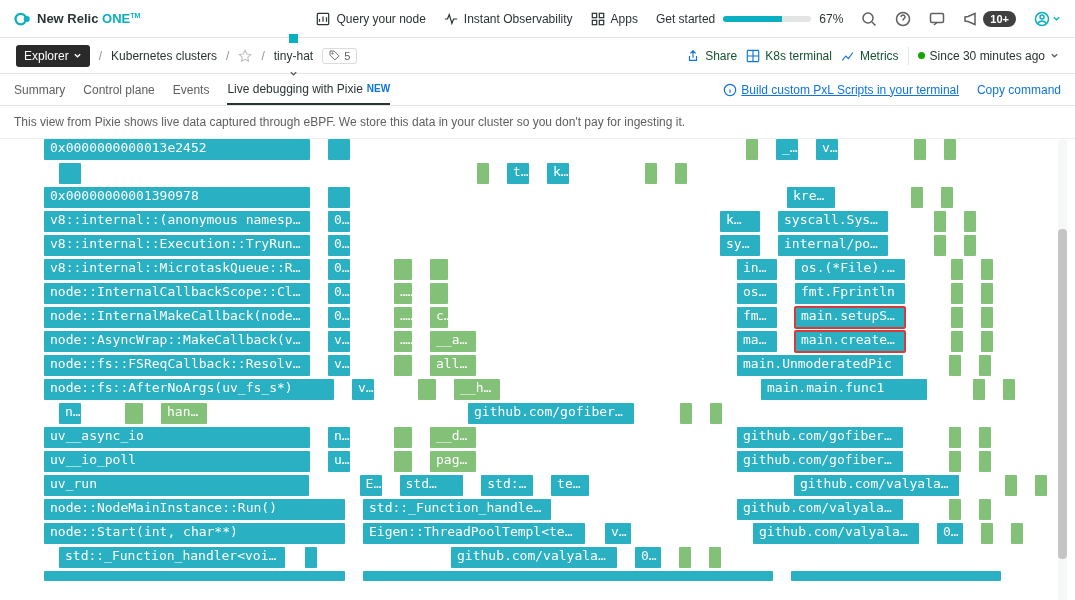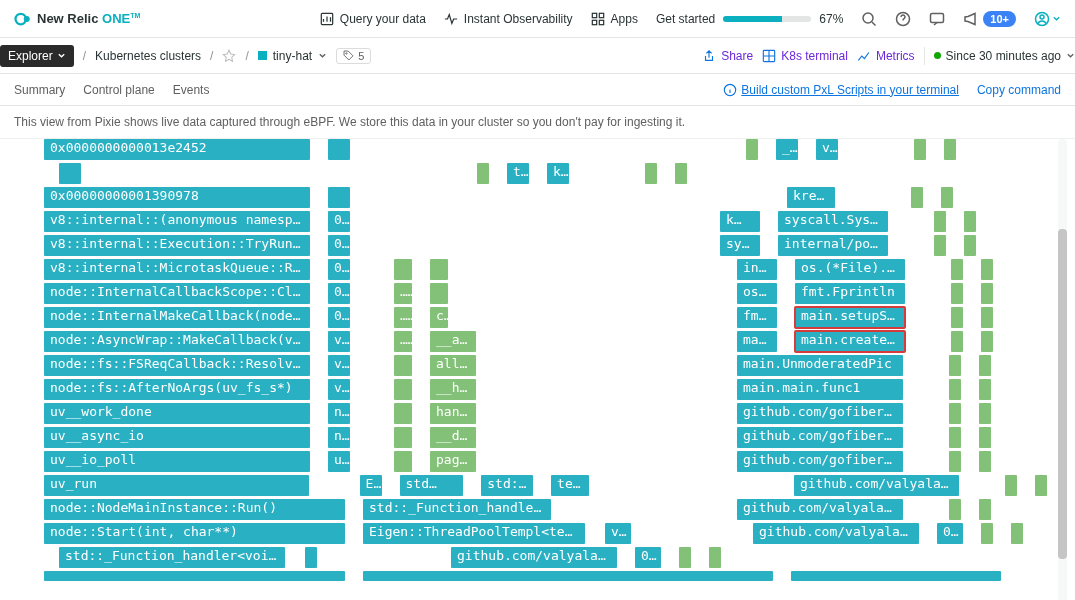--- a/index.html
+++ b/index.html
@@ -9,31 +9,31 @@
 .logo-icon { width: 18px; height: 18px; }
 .logo-tm { font-size: 7px; vertical-align: super; }
 .topbar-spacer { flex: 1; }
 .top-actions { display: flex; align-items: center; gap: 18px; }
 .top-link { display: flex; align-items: center; gap: 6px; font-size: 12px; color: #2a3434; cursor: pointer; }
 .progress-box { display: flex; align-items: center; gap: 8px; }
 .progress-bar { width: 88px; height: 6px; background: #e3e4e4; border-radius: 3px; overflow: hidden; }
 .progress-fill { height: 100%; background: #0ab0bf; }
 .icon14 { width: 14px; height: 14px; }
 .icon16 { width: 16px; height: 16px; }
-.btn-pill { background: #3b82f6; color: #fff; padding: 2px 7px; border-radius: 8px; font-size: 11px; font-weight: 600; }
-.subhead { display: flex; align-items: center; height: 36px; padding: 0 0; border-bottom: 1px solid #e3e4e4; gap: 9px; }
+.btn-pill { background: #404040; color: #fff; padding: 2px 7px; border-radius: 8px; font-size: 11px; font-weight: 600; }
+.subhead { display: flex; align-items: center; height: 36px; padding: 0 16px; border-bottom: 1px solid #e3e4e4; gap: 9px; }
 .explorer-btn { background: #2a2a2a; color: #fff; border-radius: 3px; padding: 4px 8px; font-size: 12px; display: flex; align-items: center; gap: 4px; cursor: pointer; }
 .crumb-sep { color: #8e9494; }
 .crumb { font-size: 12px; color: #2a3434; cursor: pointer; }
 .star { color: #ccc; }
-.hat-name { display: flex; align-items: center; gap: 6px; font-size: 12px; }
+.hat-name { display: flex; align-items: center; gap: 6px; font-size: 12px; flex-direction: column; }
 .hat-sq { width: 9px; height: 9px; background: #0ab0bf; display: inline-block; }
 .tag-pill { border: 1px solid #dcdcdc; border-radius: 3px; padding: 1px 6px; font-size: 11px; color: #606060; display: flex; gap: 4px; align-items: center; }
 .sub-spacer { flex: 1; }
-.action-link { display: flex; align-items: center; gap: 5px; font-size: 12px; color: #6d28d9; cursor: pointer; }
+.action-link { display: flex; align-items: center; gap: 5px; font-size: 12px; color: #14532d; cursor: pointer; }
 .green-dot { width: 7px; height: 7px; background: #11a600; border-radius: 50%; display: inline-block; }
 .tabs { display: flex; align-items: center; gap: 18px; padding: 0 14px; height: 32px; border-bottom: 1px solid #e3e4e4; }
 .tab { font-size: 12px; color: #606060; cursor: pointer; height: 100%; display: flex; align-items: center; }
 .tab.active { color: #2a3434; border-bottom: 2px solid #2a3434; font-weight: 500; }
 .new-badge { color: #0e74df; font-size: 10px; margin-left: 4px; font-weight: 600; }
 .tab-spacer { flex: 1; }
 .info-link { color: #0e74df; font-size: 12px; text-decoration: underline; cursor: pointer; display: flex; align-items: center; gap: 4px; }
 .copy-link { color: #0e74df; font-size: 12px; cursor: pointer; }
 .descr { padding: 9px 14px; color: #606060; font-size: 12px; border-bottom: 1px solid #eef0f0; }
 .flame-area { padding: 0 28px 0 44px; position: relative; height: 472px; overflow: hidden; }
@@ -58,21 +58,21 @@
       </svg>
     <span><span>New Relic</span> <span style="color:#0ab0bf;font-weight:700"><span>ONE</span><span class="logo-tm">TM</span></span></span>
   </div>
   <div class="topbar-spacer"></div>
   <div class="top-actions">
     <div class="top-link">
       <svg class="icon14" viewBox="0 0 16 16" fill="none" stroke="#2a3434" stroke-width="1.4">
           <rect x="1.5" y="1.5" width="13" height="13" rx="1"></rect>
           <path d="M4 11v-3M8 11V5M12 11v-5"></path>
         </svg>
-      <span>Query your data</span>
+      <span>Query your node</span>
     </div>
     <div class="top-link">
       <svg class="icon14" viewBox="0 0 16 16" fill="none" stroke="#2a3434" stroke-width="1.4">
           <path d="M1 8h3l2-5 3 10 2-5h4"></path>
         </svg>
       <span>Instant Observability</span>
     </div>
     <div class="top-link">
       <svg class="icon14" viewBox="0 0 16 16" fill="none" stroke="#2a3434" stroke-width="1.4">
           <rect x="1.5" y="1.5" width="5" height="5"></rect>
@@ -175,20 +175,24 @@
     <svg width="9" height="9" viewBox="0 0 10 10" fill="none" stroke="#606060" stroke-width="1.5">
         <path d="M2 3.5l3 3 3-3"></path>
       </svg>
   </div>
 </div>
 
 <div class="tabs">
   <div class="tab">Summary</div>
   <div class="tab">Control plane</div>
   <div class="tab">Events</div>
+  <div class="tab active">
+    <span>Live debugging with Pixie</span>
+    <span class="new-badge">NEW</span>
+  </div>
   <div class="tab-spacer"></div>
   <div class="info-link">
     <svg class="icon14" viewBox="0 0 16 16" fill="none" stroke="#0e74df" stroke-width="1.3">
         <circle cx="8" cy="8" r="6.5"></circle>
         <path d="M8 5h0M8 7.5v4"></path>
       </svg>
     <span>Build custom PxL Scripts in your terminal</span>
   </div>
   <div class="copy-link">Copy command</div>
 </div>
@@ -350,37 +354,36 @@
         <div class="fb g" style="width: 46px;">allo…</div>
         <div class="fb sp" style="width: 72px;"></div>
         <div class="fb sp" style="width: 180px;"></div>
         <div class="fb b" style="width: 166px;">main.UnmoderatedPic</div>
         <div class="fb sp" style="width: 40px;"></div>
         <div class="fb g" style="width: 8px;"></div>
         <div class="fb sp" style="width: 3px;"></div>
         <div class="fb g" style="width: 8px;"></div>
       </div>
       <div class="fr">
-        <div class="fb b" style="width: 266px;">node::fs::AfterNoArgs(uv_fs_s*)</div>
+        <div class="fb b" style="width: 290px;">node::fs::AfterNoArgs(uv_fs_s*)</div>
         <div class="fb sp" style="width: 7px;"></div>
         <div class="fb b" style="width: 22px;">v…</div>
         <div class="fb sp" style="width: 38px;"></div>
         <div class="fb g" style="width: 18px;"></div>
         <div class="fb sp" style="width: 3px;"></div>
         <div class="fb g" style="width: 46px;">__ha…</div>
         <div class="fb sp" style="width: 72px;"></div>
         <div class="fb sp" style="width: 180px;"></div>
         <div class="fb b" style="width: 166px;">main.main.func1</div>
         <div class="fb sp" style="width: 40px;"></div>
         <div class="fb g" style="width: 8px;"></div>
         <div class="fb sp" style="width: 3px;"></div>
         <div class="fb g" style="width: 8px;"></div>
       </div>
       <div class="fr">
-        <div class="fb b" style="width: 266px;">uv__work_done</div>
         <div class="fb sp" style="width: 7px;"></div>
         <div class="fb b" style="width: 22px;">n…</div>
         <div class="fb sp" style="width: 38px;"></div>
         <div class="fb g" style="width: 18px;"></div>
         <div class="fb sp" style="width: 3px;"></div>
         <div class="fb g" style="width: 46px;">hand…</div>
         <div class="fb sp" style="width: 72px;"></div>
         <div class="fb sp" style="width: 180px;"></div>
         <div class="fb b" style="width: 166px;">github.com/gofiber/fi…</div>
         <div class="fb sp" style="width: 40px;"></div>

